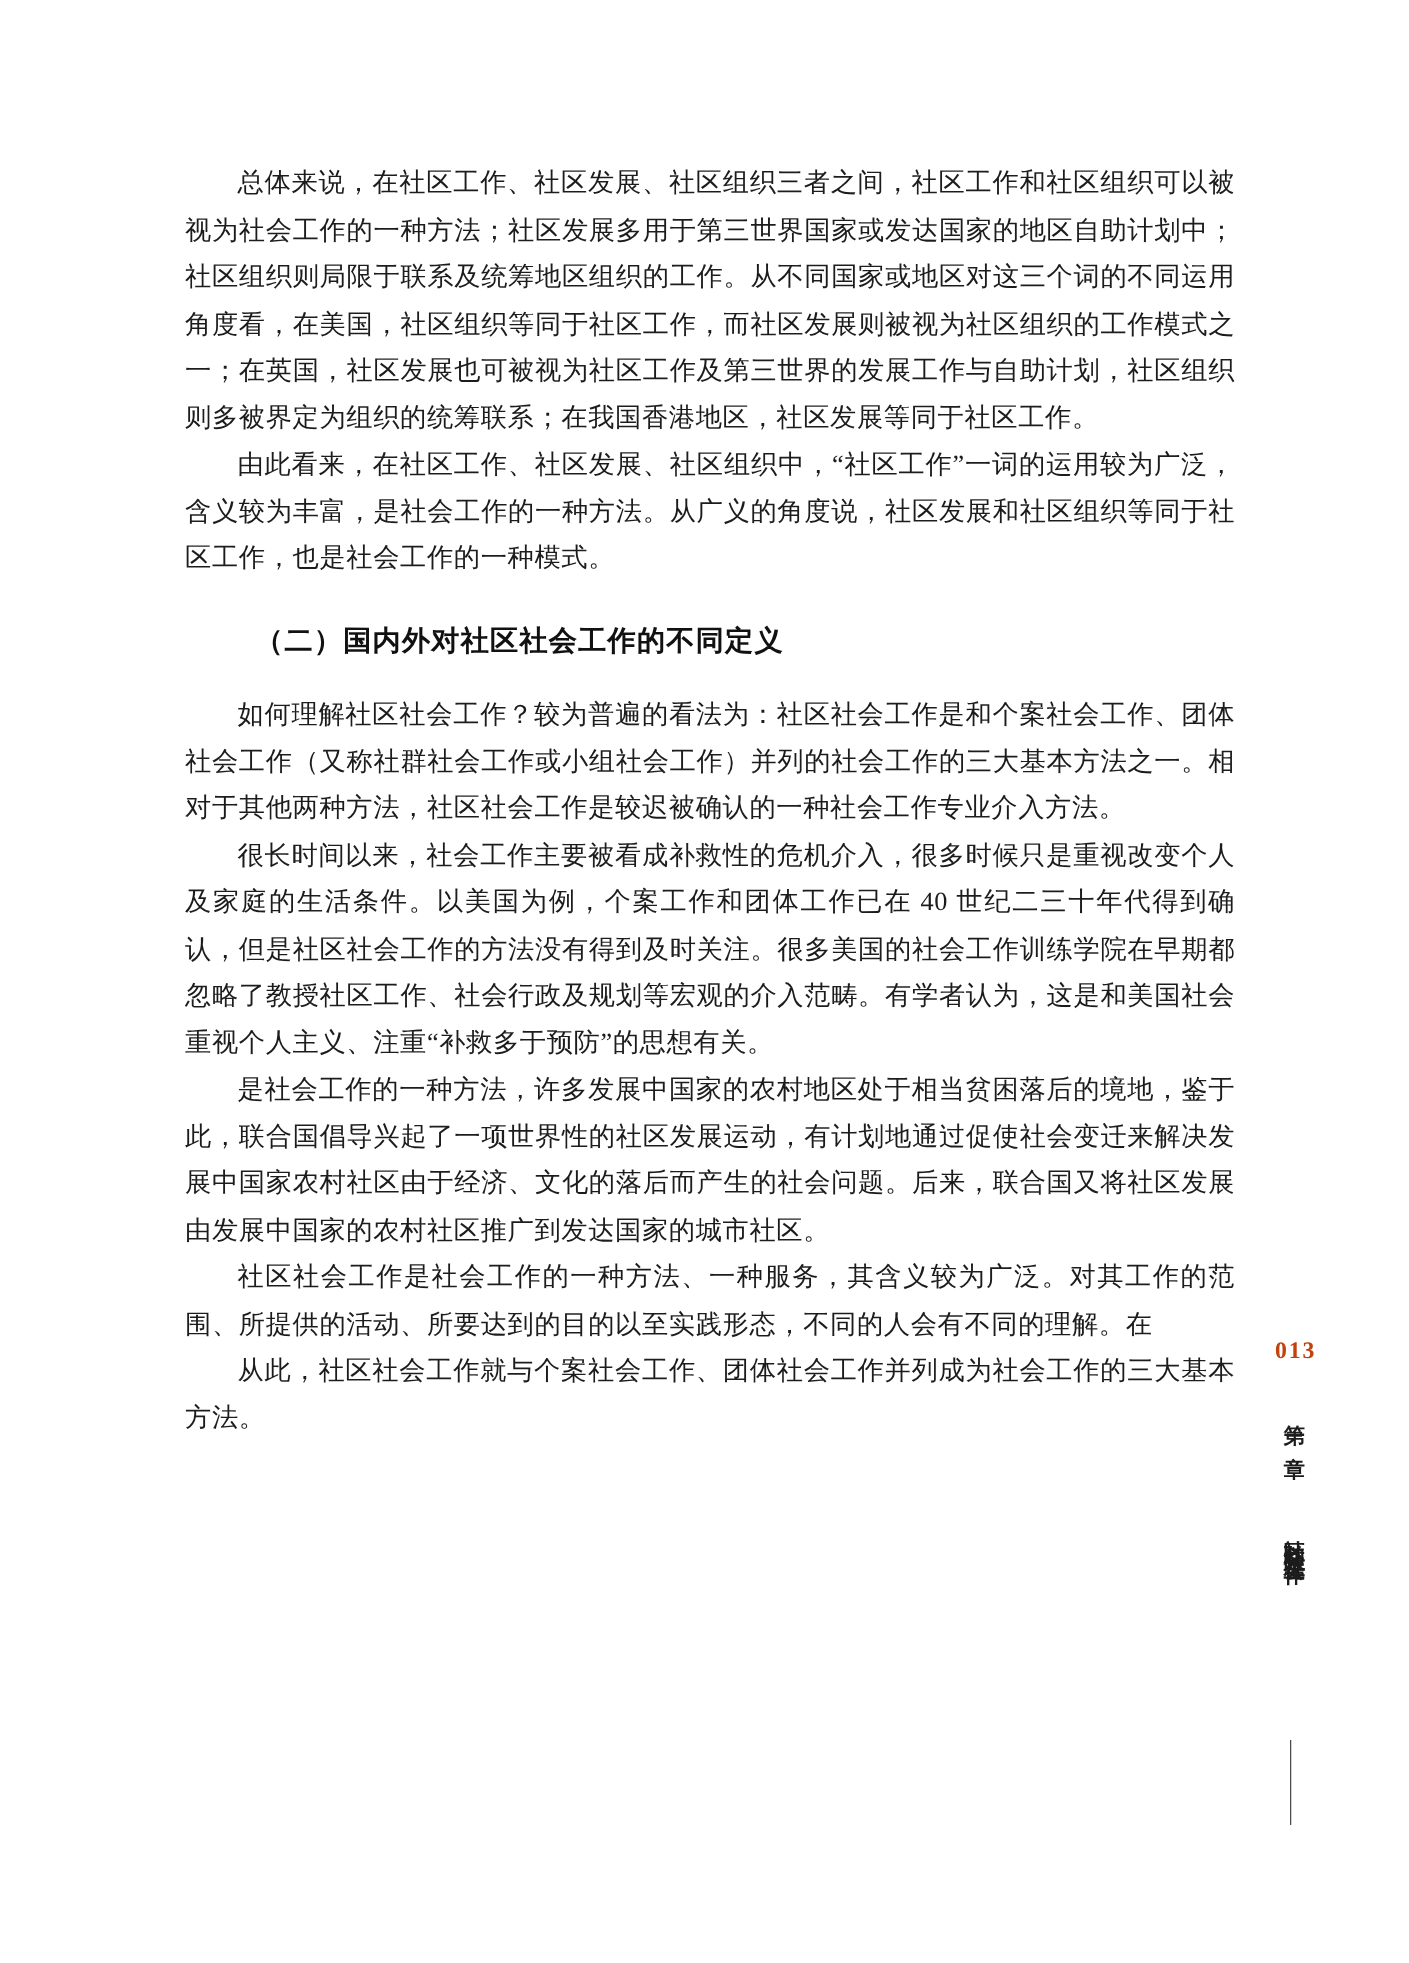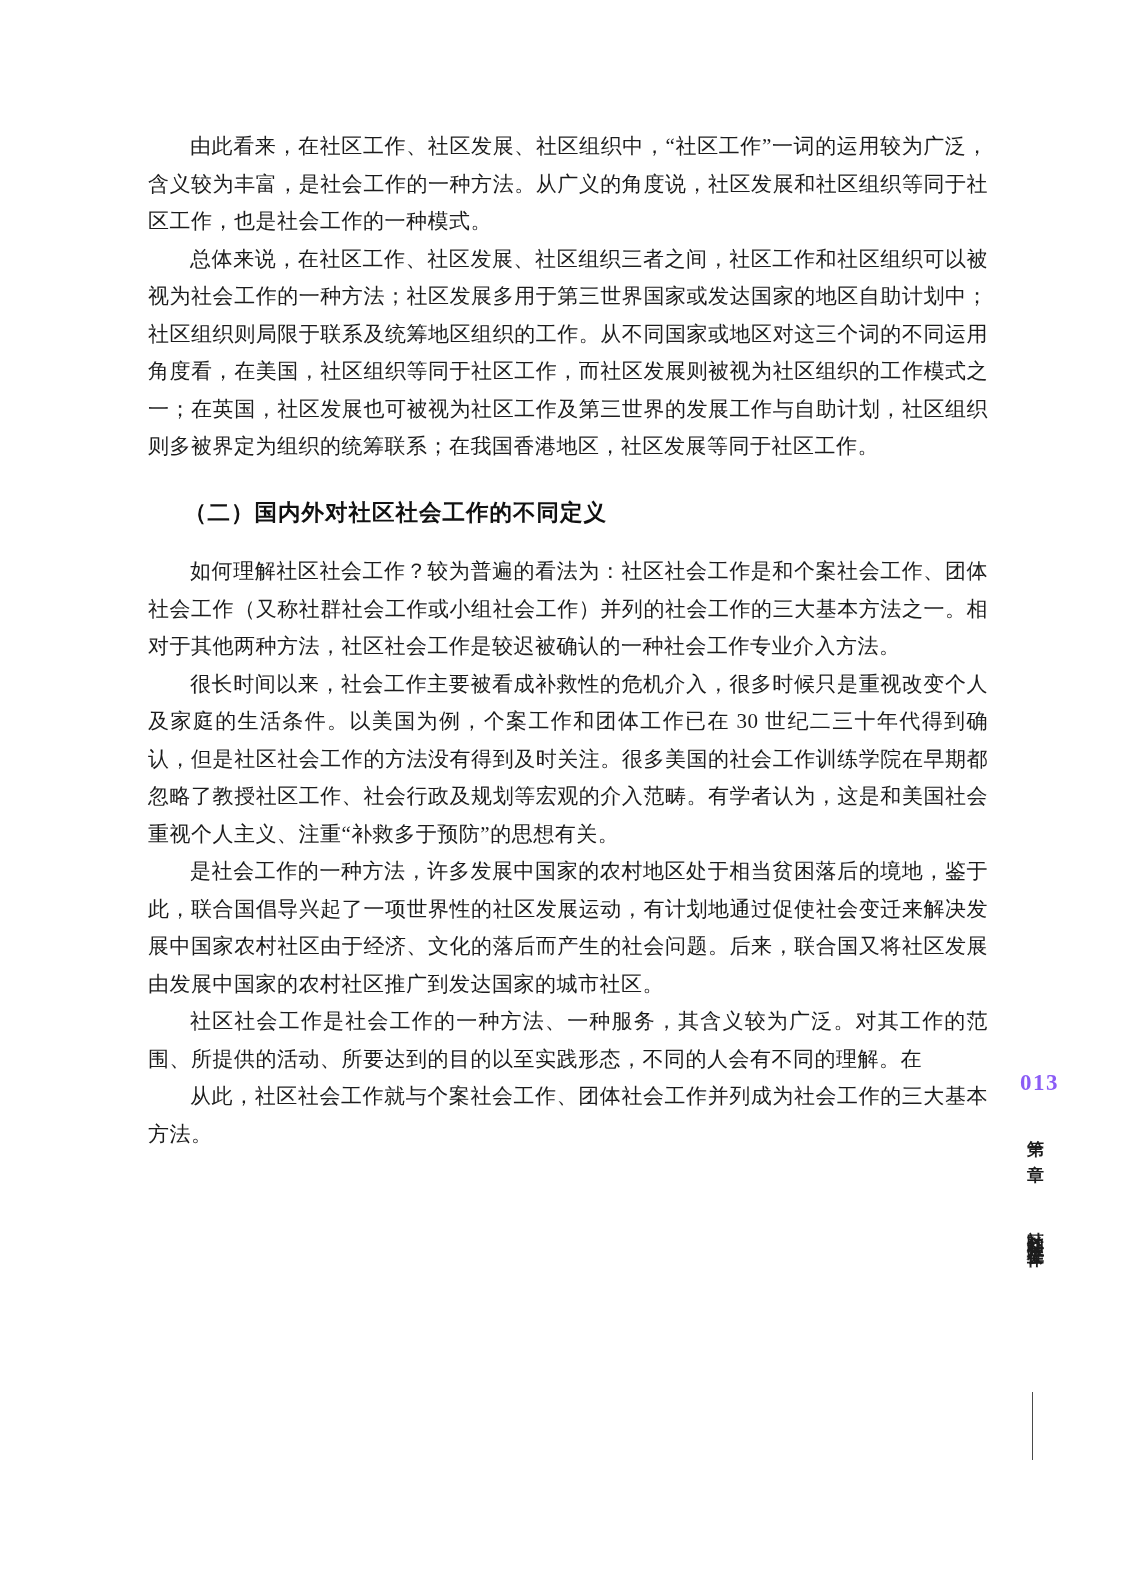--- a/index.html
+++ b/index.html
@@ -28,35 +28,35 @@
     font-size: 21px;
     line-height: 37.5px;
     text-align: justify;
     letter-spacing: 0.5px;
   }
   .para {
     margin: 0;
     text-indent: 2em;
   }
   .section-heading {
-    margin: 28px 0 22px 36px;
+    margin: 28px 0 22px 56px;
     font-size: 22.5px;
     font-weight: bold;
     text-indent: 0;
     letter-spacing: 1px;
     color: #111111;
   }
   .margin-info .page-number {
     position: absolute;
     left: 1020px;
     top: 1070px;
-    font-size: 23px;
+    font-size: 19px;
     font-weight: bold;
     letter-spacing: 1.5px;
-    color: #8b5cf6;
+    color: #c2410c;
   }
   .margin-info .chapter-label {
     position: absolute;
     left: 1024px;
     top: 1126px;
     writing-mode: vertical-rl;
     font-size: 17px;
     font-weight: bold;
     letter-spacing: 13px;
     color: #1c1c1c;
@@ -79,27 +79,27 @@
     height: 68px;
     background: #4a4a4a;
   }
 </style>
 </head>
 <body>
 
 <div class="page">
 
   <div class="main-text">
+    <p class="para">总体来说，在社区工作、社区发展、社区组织三者之间，社区工作和社区组织可以被视为社会工作的一种方法；社区发展多用于第三世界国家或发达国家的地区自助计划中；社区组织则局限于联系及统筹地区组织的工作。从不同国家或地区对这三个词的不同运用角度看，在美国，社区组织等同于社区工作，而社区发展则被视为社区组织的工作模式之一；在英国，社区发展也可被视为社区工作及第三世界的发展工作与自助计划，社区组织则多被界定为组织的统筹联系；在我国香港地区，社区发展等同于社区工作。</p>
     <p class="para">由此看来，在社区工作、社区发展、社区组织中，“社区工作”一词的运用较为广泛，含义较为丰富，是社会工作的一种方法。从广义的角度说，社区发展和社区组织等同于社区工作，也是社会工作的一种模式。</p>
-    <p class="para">总体来说，在社区工作、社区发展、社区组织三者之间，社区工作和社区组织可以被视为社会工作的一种方法；社区发展多用于第三世界国家或发达国家的地区自助计划中；社区组织则局限于联系及统筹地区组织的工作。从不同国家或地区对这三个词的不同运用角度看，在美国，社区组织等同于社区工作，而社区发展则被视为社区组织的工作模式之一；在英国，社区发展也可被视为社区工作及第三世界的发展工作与自助计划，社区组织则多被界定为组织的统筹联系；在我国香港地区，社区发展等同于社区工作。</p>
 
     <h2 class="section-heading">（二）国内外对社区社会工作的不同定义</h2>
 
     <p class="para">如何理解社区社会工作？较为普遍的看法为：社区社会工作是和个案社会工作、团体社会工作（又称社群社会工作或小组社会工作）并列的社会工作的三大基本方法之一。相对于其他两种方法，社区社会工作是较迟被确认的一种社会工作专业介入方法。</p>
-    <p class="para">很长时间以来，社会工作主要被看成补救性的危机介入，很多时候只是重视改变个人及家庭的生活条件。以美国为例，个案工作和团体工作已在 30 世纪二三十年代得到确认，但是社区社会工作的方法没有得到及时关注。很多美国的社会工作训练学院在早期都忽略了教授社区工作、社会行政及规划等宏观的介入范畴。有学者认为，这是和美国社会重视个人主义、注重“补救多于预防”的思想有关。</p>
+    <p class="para">很长时间以来，社会工作主要被看成补救性的危机介入，很多时候只是重视改变个人及家庭的生活条件。以美国为例，个案工作和团体工作已在 40 世纪二三十年代得到确认，但是社区社会工作的方法没有得到及时关注。很多美国的社会工作训练学院在早期都忽略了教授社区工作、社会行政及规划等宏观的介入范畴。有学者认为，这是和美国社会重视个人主义、注重“补救多于预防”的思想有关。</p>
     <p class="para">是社会工作的一种方法，许多发展中国家的农村地区处于相当贫困落后的境地，鉴于此，联合国倡导兴起了一项世界性的社区发展运动，有计划地通过促使社会变迁来解决发展中国家农村社区由于经济、文化的落后而产生的社会问题。后来，联合国又将社区发展由发展中国家的农村社区推广到发达国家的城市社区。</p>
     <p class="para">社区社会工作是社会工作的一种方法、一种服务，其含义较为广泛。对其工作的范围、所提供的活动、所要达到的目的以至实践形态，不同的人会有不同的理解。在</p>
     <p class="para">从此，社区社会工作就与个案社会工作、团体社会工作并列成为社会工作的三大基本方法。</p>
   </div>
 
   <div class="margin-info">
     <div class="page-number">013</div>
     <div class="chapter-label">第一章</div>
     <div class="chapter-title">社区和社区社会工作</div>
     <div class="vertical-rule"></div>

